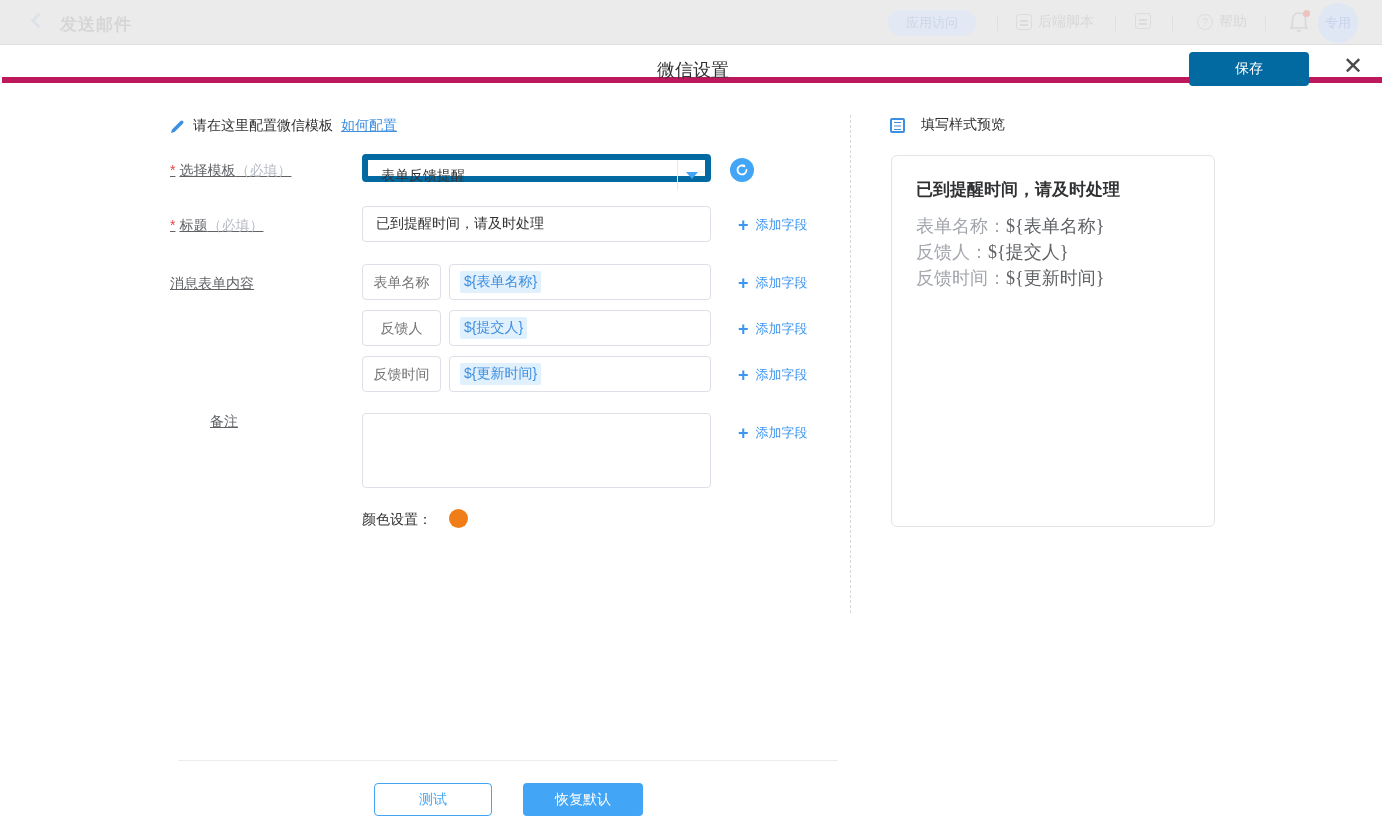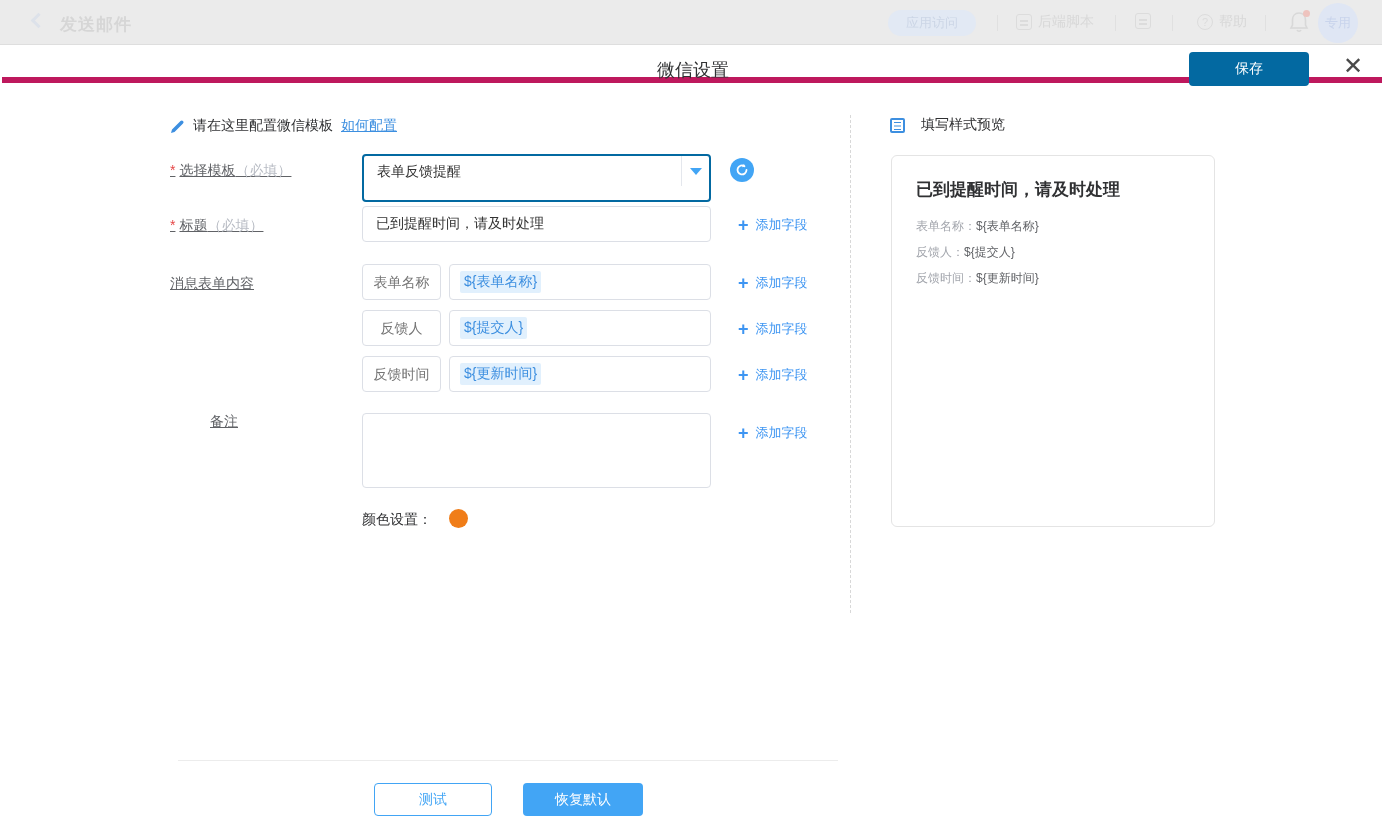--- a/index.html
+++ b/index.html
@@ -60,22 +60,22 @@
   .abs { position:absolute; }
   .cfg-line { left:170px; top:72px; display:flex; align-items:center; gap:8px; font-size:14px; color:#303133; }
   .cfg-link { color:#3d8fe0; text-decoration:underline; cursor:pointer; }
   .pencil-icon { width:15px; height:15px; display:inline-block; }
 
   .f-label { font-size:14px; color:#606266;text-decoration:underline; }
   .f-label .opt { color:#b8bcc4; }
   .req { color:#e54545; margin-right:4px; font-size:14px; }
 
   .sel-box {
-    left:362px; top:109px; width:349px; height:48px;
-    border:2px solid #0369a1; border-radius:4px; background:#fff; cursor:pointer;
+    left:362px; top:109px; width:349px; height:28px;
+    border:6px solid #0369a1; border-radius:4px; background:#fff; cursor:pointer;
   }
   .sel-text { position:absolute; left:13px; top:0; line-height:30px; font-size:14px; color:#333; }
   .sel-caret-wrap { position:absolute; right:0; top:0; width:28px; height:30px; border-left:1px solid #e4e7ed; }
   .sel-caret { position:absolute; left:8px; top:12px; width:0; height:0; border:6px solid transparent; border-top:7px solid #42a5f5; }
 
   .refresh-btn {
     left:730px; top:113px; width:24px; height:24px; border-radius:50%;
     background:#42a5f5; cursor:pointer; display:flex; align-items:center; justify-content:center;
   }
 
@@ -109,21 +109,21 @@
 
   
   .pv-header { left:890px; top:71px; display:flex; align-items:center; gap:16px; font-size:14px; color:#303133; }
   .doc-icon { width:15px; height:15px; border:2px solid #3d8fe0; border-radius:2px; position:relative; display:inline-block; }
   .doc-icon::after { content:""; position:absolute; left:2px; top:2px; width:7px; height:1.5px; background:#3d8fe0; box-shadow:0 3.5px 0 #3d8fe0, 0 7px 0 #3d8fe0; }
   .pv-card {
     left:891px; top:110px; width:324px; height:372px;
     border:1px solid #e4e4e4; border-radius:6px; background:#fff; padding:22px 24px;
   }
   .pv-title { font-size:17px; font-weight:bold; color:#303133; margin-bottom:12px; }
-  .pv-line { font-size:12px; line-height:26px; }
+  .pv-line { font-size:18px; line-height:26px;font-family:Liberation Serif, serif; }
   .pv-line .lbl { color:#a3a6ad; }
   .pv-line .val { color:#606266; }
 
   
   .foot-div { left:178px; top:715px; width:660px; height:1px; background:#ececec; }
   .test-btn {
     left:374px; top:738px; width:118px; height:33px;
     background:#fff; border:1px solid #42a5f5; border-radius:4px; color:#42a5f5; font-size:14px; cursor:pointer; font-family:inherit;
   }
   .reset-btn {

